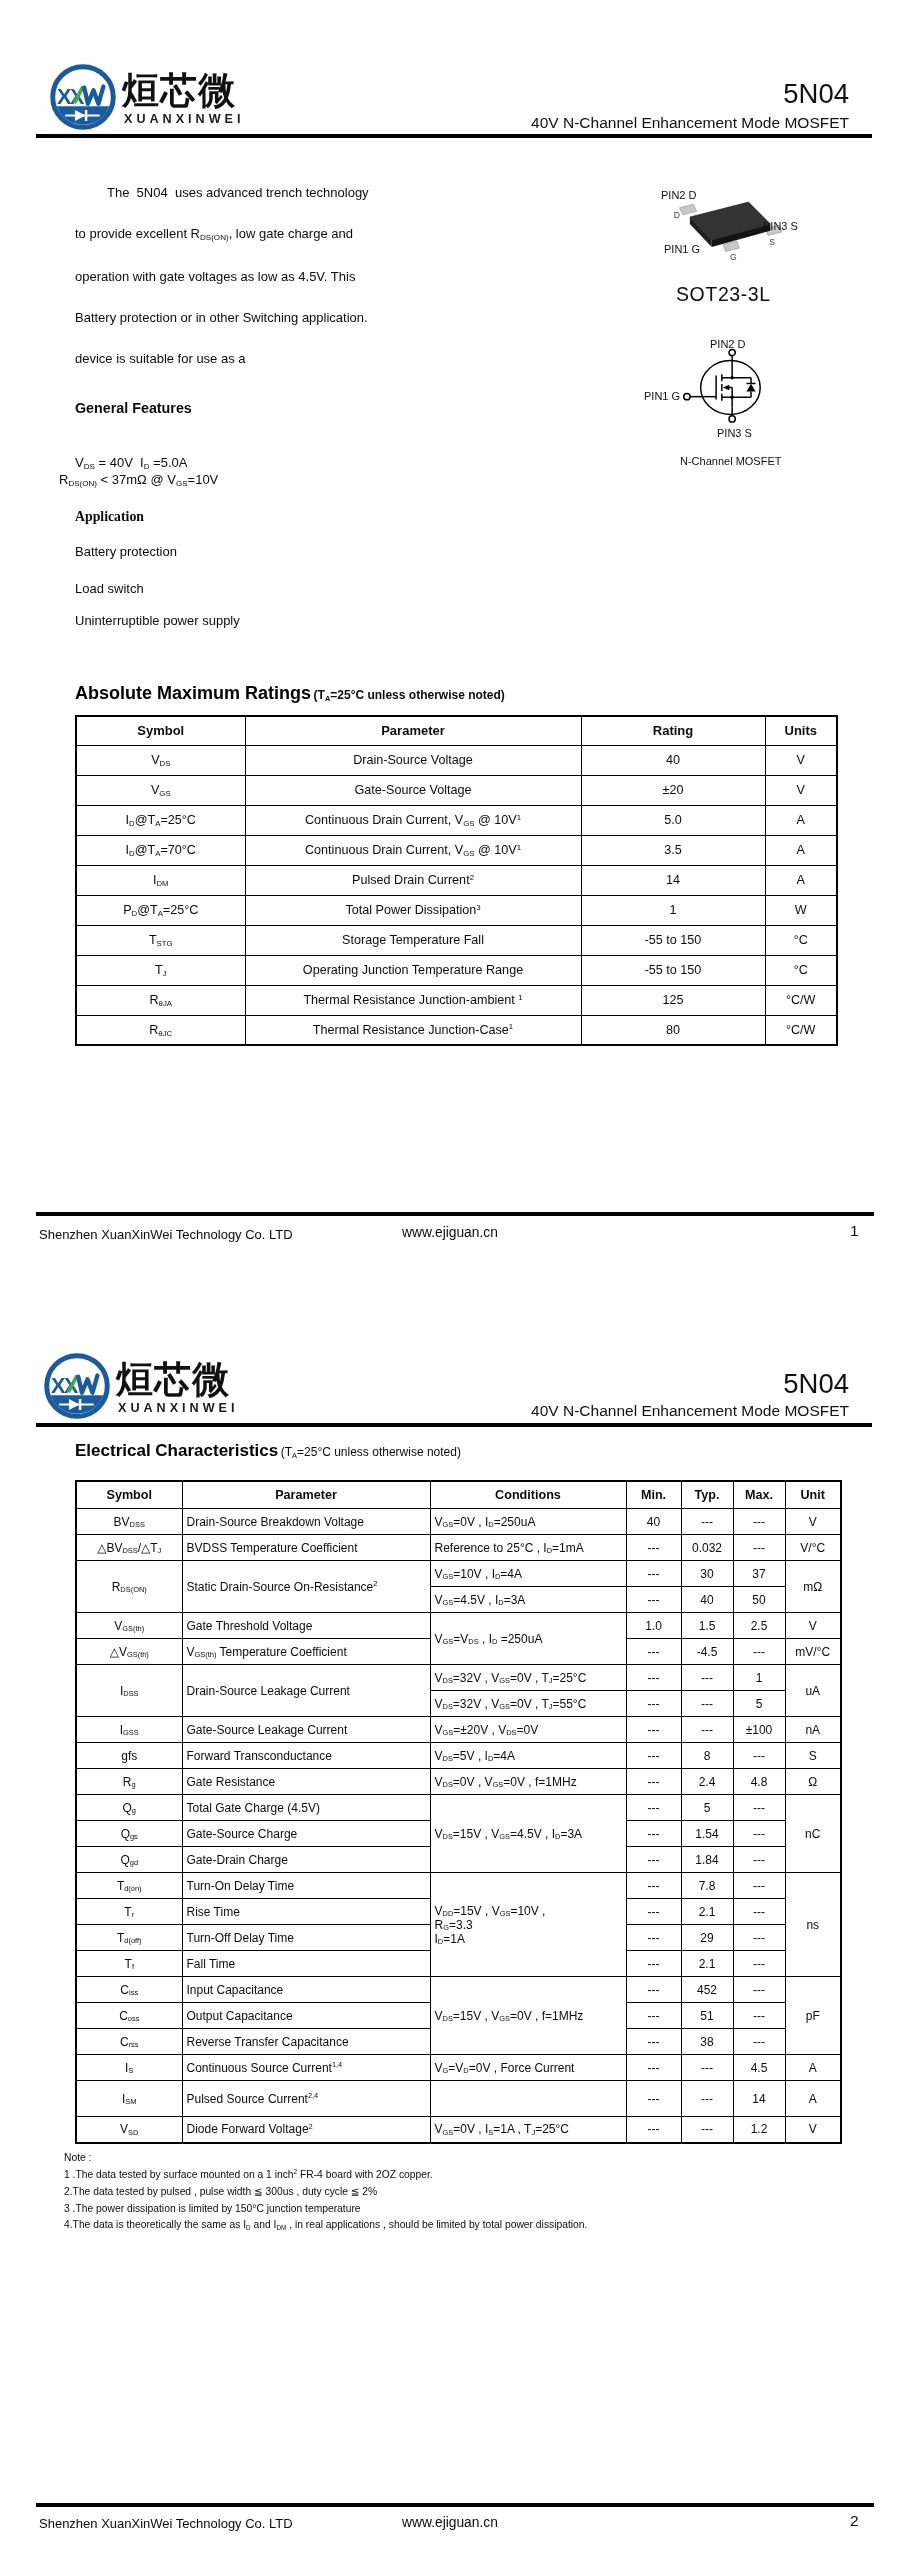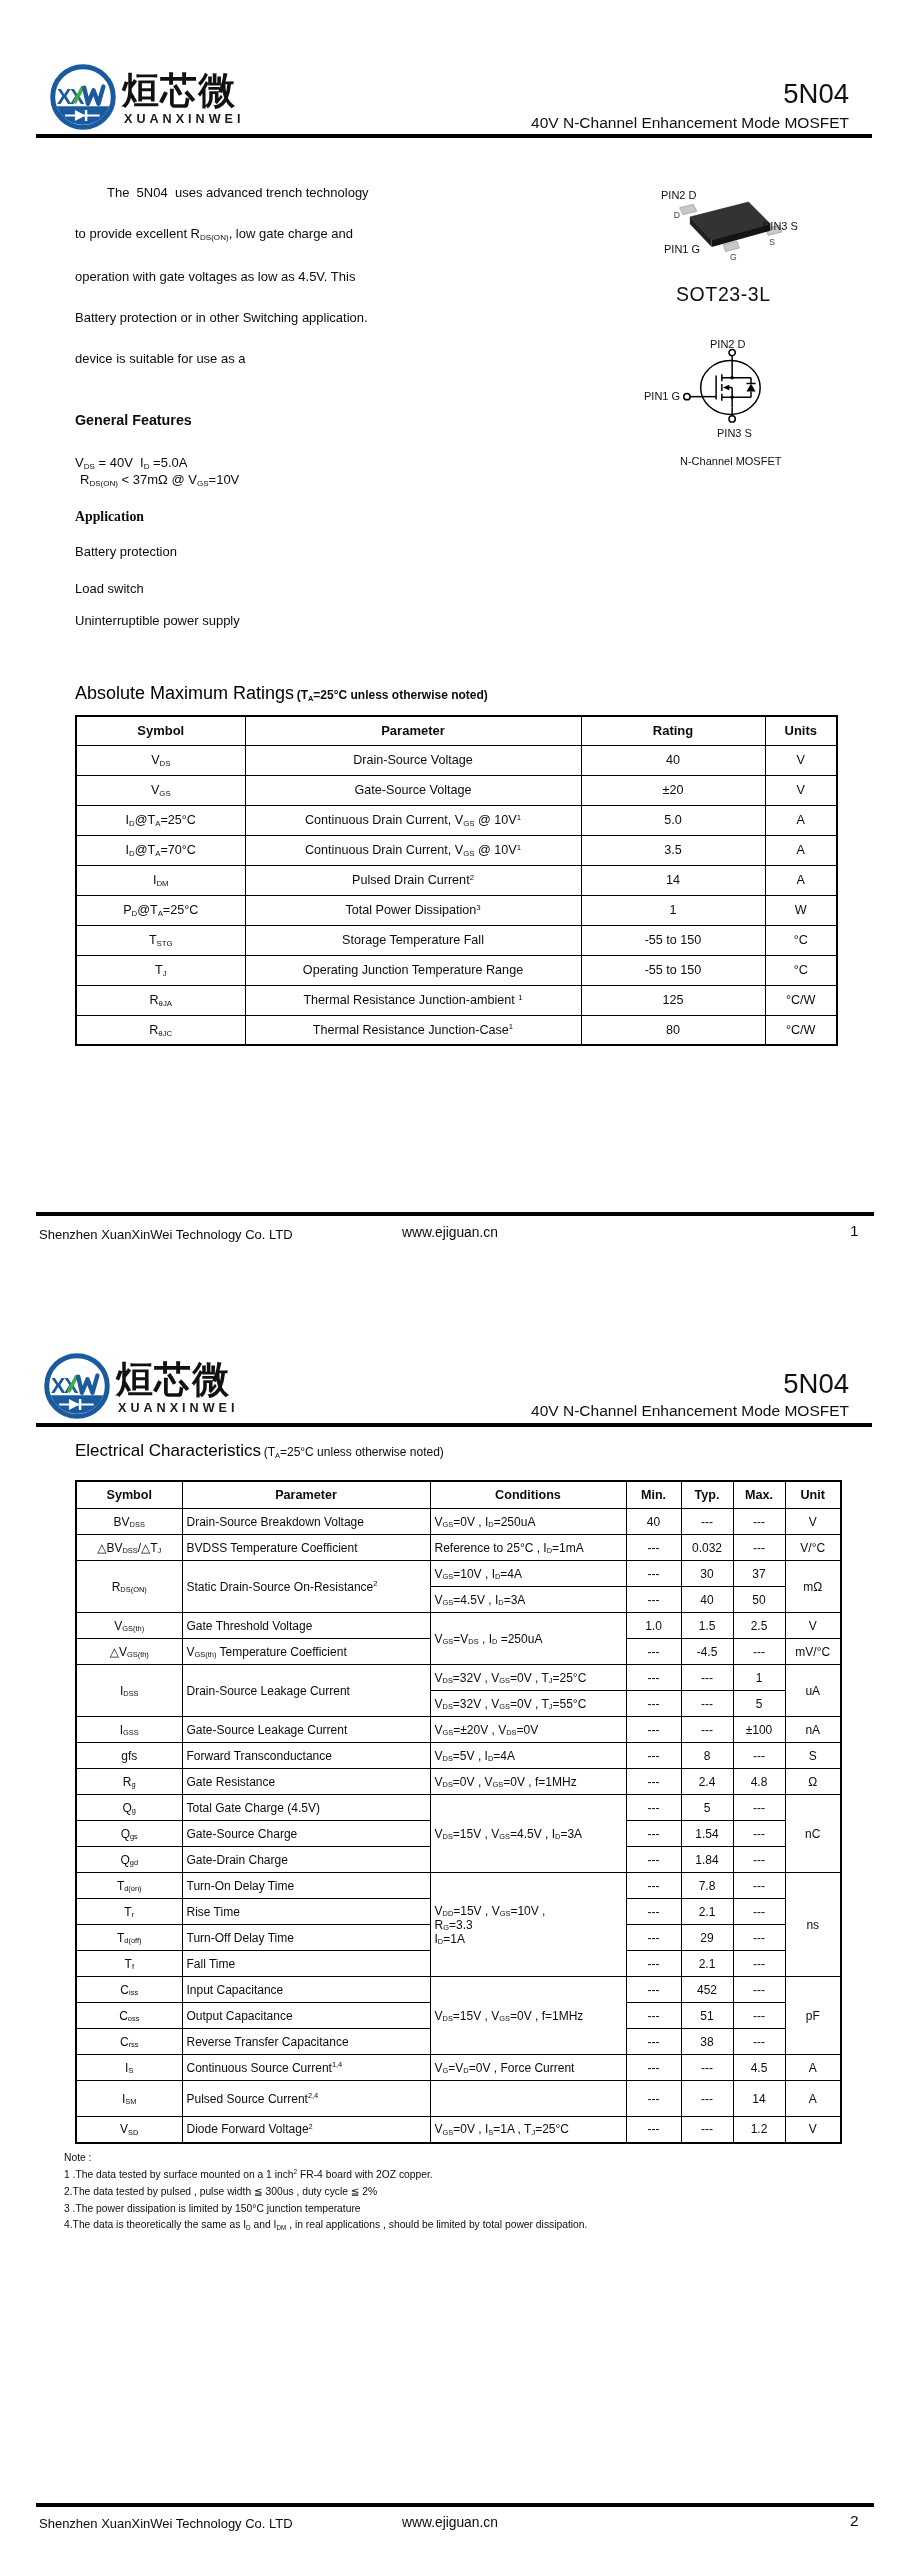--- a/index.html
+++ b/index.html
@@ -19,21 +19,21 @@
   .doc-title{font-size:27.5px;color:#111;text-align:right;width:218px;}
   .doc-subtitle{font-size:15.5px;color:#111;text-align:right;width:333px;}
   .rule{background:#000;height:4px;}
 
   
   .intro{width:390px;font-size:13px;line-height:41px;color:#0c0c0c;}
   .h-feat{font-size:14.3px;font-weight:bold;}
   .body-line{font-size:13px;}
 
   
-  .sec-head{font-size:18px;font-weight:normal;color:#000;margin-top:44px;}
+  .sec-head{font-size:18px;font-weight:bold;color:#000;margin-top:44px;}
   .sec-note{font-size:12px;font-weight:bold;text-align:right;}
   .sec-note.light{font-weight:normal;}
 
   
   table.dtable{border-collapse:collapse;table-layout:fixed;border:2.9px solid #000;background:#fff;}
   .dtable th,.dtable td{border:1.7px solid #000;text-align:center;vertical-align:middle;padding:0.6px 2.3px;overflow:hidden;}
   .dtable th{font-weight:bold;}
   table.amr{width:760px;font-size:12.6px;}
   .amr thead tr{height:29px;}
   .amr tbody tr{height:30px;}
@@ -87,23 +87,23 @@
   <div class="abs rule" style="left:36px;top:134px;width:836px;"></div>
 
   <div class="abs intro" style="left:75px;top:172px;">
     <div class="pre" style="padding-left:32px;">The  5N04  uses advanced trench technology</div>
     <div class="pre">to provide excellent R<sub>DS(ON)</sub>, low gate charge and</div>
     <div class="pre">operation with gate voltages as low as 4.5V. This</div>
     <div class="pre">Battery protection or in other Switching application.</div>
     <div class="pre">device is suitable for use as a</div>
   </div>
 
-  <div class="abs h-feat" style="left:75px;top:412px;">General Features</div>
+  <div class="abs h-feat" style="left:75px;top:400px;">General Features</div>
   <div class="abs body-line pre" style="left:75px;top:431px;margin-top:24px;">V<sub>DS</sub> = 40V  I<sub>D</sub> =5.0A</div>
-  <div class="abs body-line pre" style="left:80px;top:472px;">R<sub>DS(ON)</sub> &lt; 37mΩ @ V<sub>GS</sub>=10V</div>
+  <div class="abs body-line pre" style="left:59px;top:472px;">R<sub>DS(ON)</sub> &lt; 37mΩ @ V<sub>GS</sub>=10V</div>
   <div class="abs h-feat" style="left:75px;top:509px;font-size:13.8px;font-family:Liberation Serif, serif;">Application</div>
   <div class="abs body-line" style="left:75px;top:544px;">Battery protection</div>
   <div class="abs body-line" style="left:75px;top:581px;">Load switch</div>
   <div class="abs body-line" style="left:75px;top:613px;">Uninterruptible power supply</div>
 
   <div class="abs pin-label" style="left:661px;top:189px;">PIN2 D</div>
   <svg class="abs" style="left:668px;top:194px;" width="115" height="69" viewBox="0 0 200 120">
     <polygon points="20,24 44,18 50,30 26,36" fill="#c9c9c9" stroke="#8a8a8a" stroke-width="1"></polygon>
     <polygon points="170,60 194,54 198,66 174,72" fill="#c9c9c9" stroke="#8a8a8a" stroke-width="1"></polygon>
     <polygon points="96,88 120,82 124,94 100,100" fill="#c9c9c9" stroke="#8a8a8a" stroke-width="1"></polygon>

